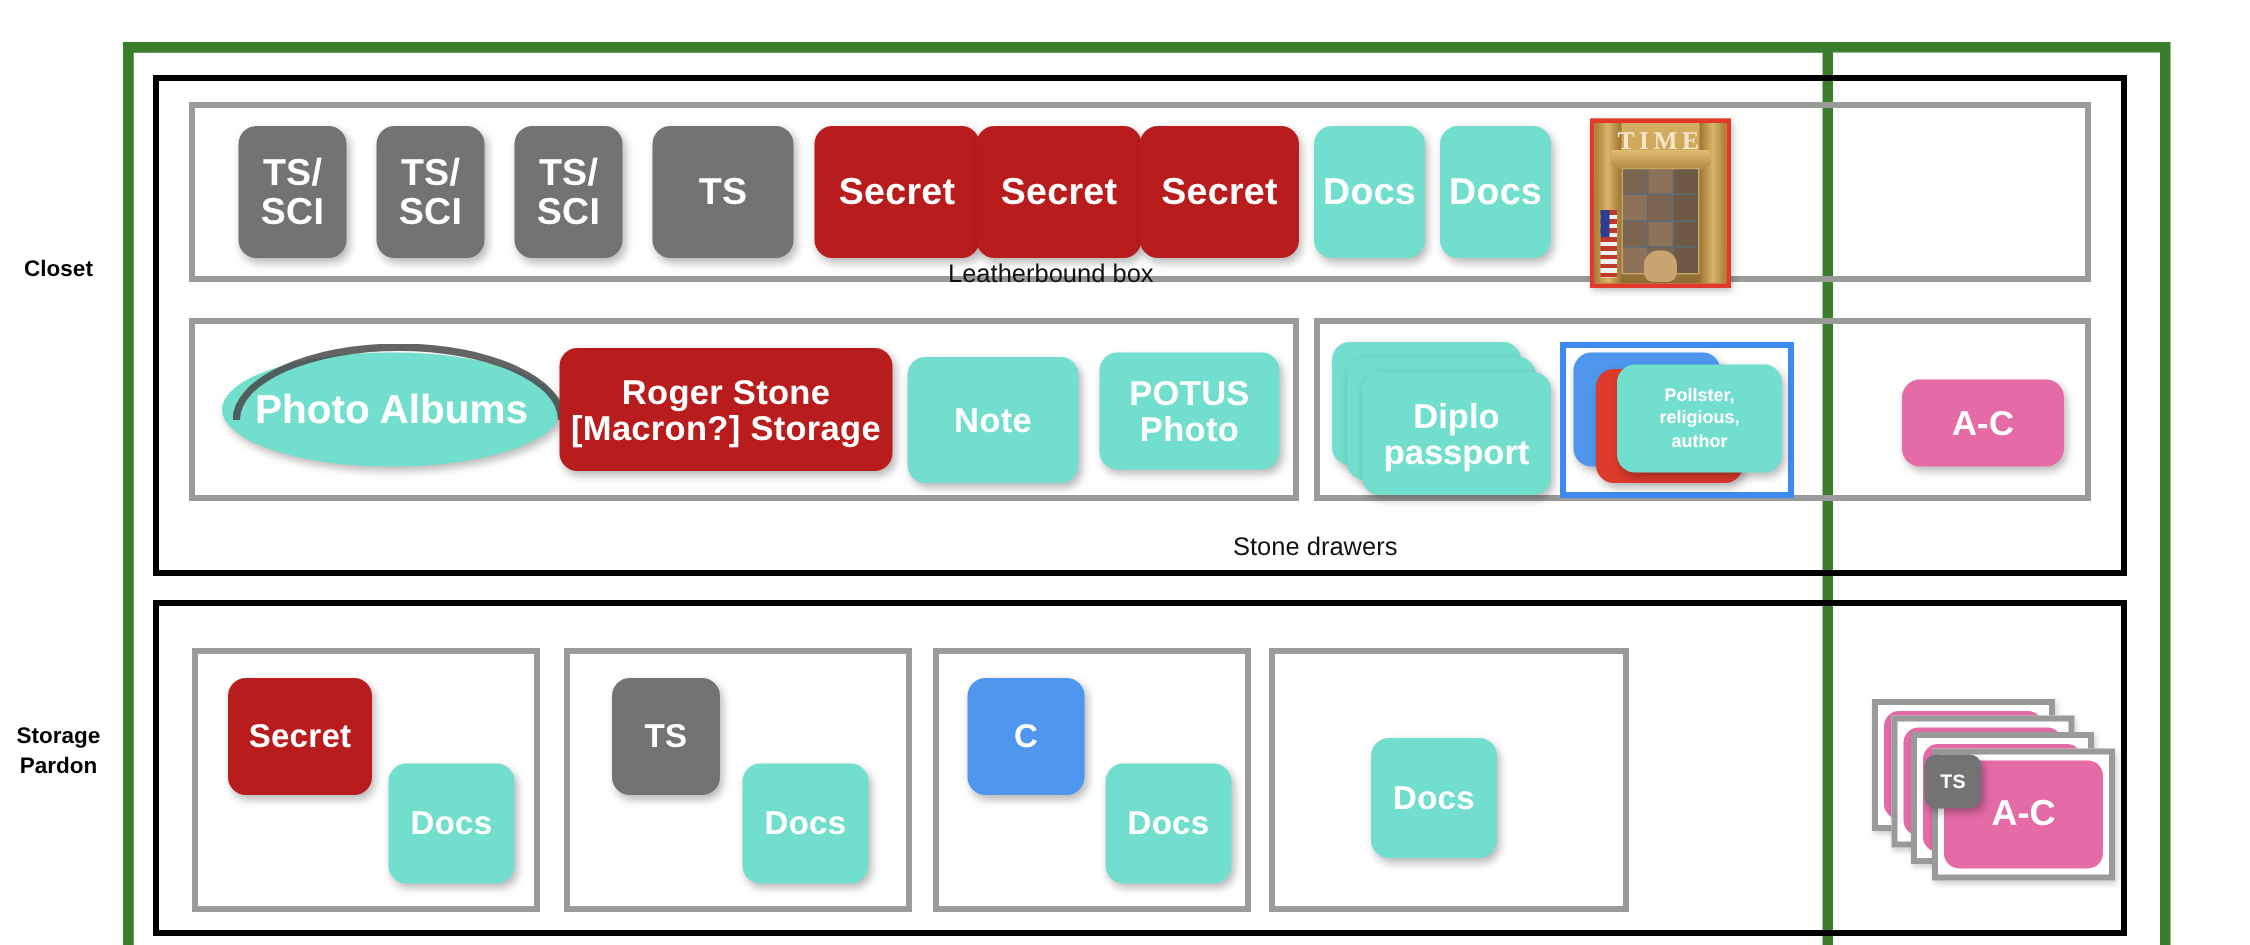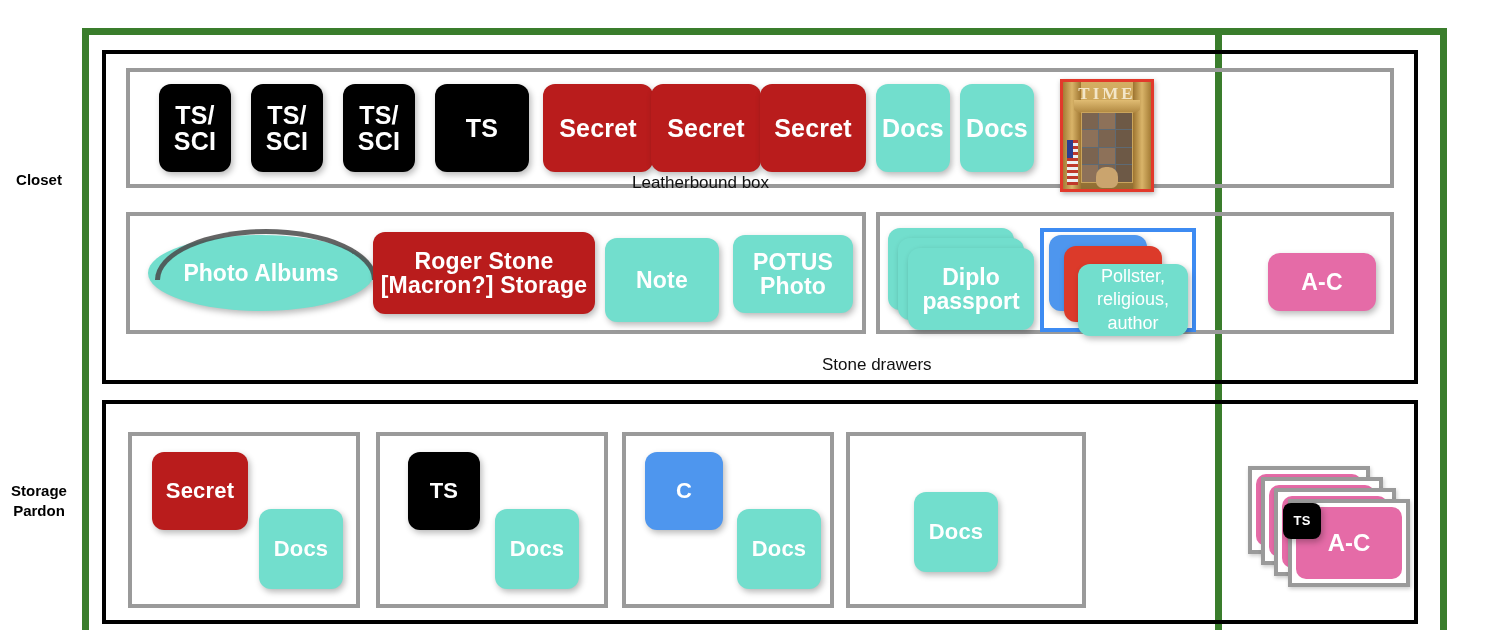--- a/index.html
+++ b/index.html
@@ -39,21 +39,21 @@
   .room-label{position:absolute;font-size:15px;font-weight:bold;color:#000;
               text-align:center;line-height:1.35;white-space:pre-line;}
   #label-office{left:0px;top:170px;width:78px;}
   #label-storage{left:0px;top:481px;width:78px;}
 
   
   .card{position:absolute;box-sizing:border-box;display:flex;align-items:center;
         justify-content:center;text-align:center;color:#ffffff;font-weight:bold;
         border-radius:12px;line-height:1.06;letter-spacing:.2px;
         box-shadow:2px 3px 6px rgba(0,0,0,.28);}
-  .c-orange{background:#000000;}
+  .c-orange{background:#737373;}
   .c-red{background:#b91c1c;}
   .c-teal{background:#72DECD;}
   .c-blue{background:#4E96EE;}
   .c-pink{background:#E56BA7;}
 
   
   .lb{top:84px;height:88px;font-size:25px;}
   #lb1{left:159px;width:72px;}
   #lb2{left:251px;width:72px;}
   #lb3{left:343px;width:72px;}
@@ -87,21 +87,21 @@
          letter-spacing:3px;color:#f3e6c8;font-weight:bold;}
   .tm-flag{position:absolute;left:4%;bottom:4%;width:13%;height:42%;
          background:repeating-linear-gradient(180deg,#c0392b 0 3px,#ecf0f1 3px 6px);}
   .tm-flag::before{content:"";position:absolute;left:0;top:0;width:60%;height:40%;background:#2c3e8f;}
   .tm-trump{position:absolute;left:38%;bottom:1%;width:24%;height:20%;
          background:#caa46e;border-radius:45% 45% 30% 30%;}
 
   
   #photo-ellipse{position:absolute;left:148px;top:235px;width:226px;height:76px;
        background:#72DECD;border-radius:50%;display:flex;align-items:center;
-       justify-content:center;color:#fff;font-weight:bold;font-size:23px;
+       justify-content:center;color:#fff;font-weight:bold;font-size:27px;
        box-shadow:2px 3px 6px rgba(0,0,0,.28);}
   #photo-arc{position:absolute;left:155px;top:229px;width:212px;height:46px;
        border:5px solid #4a4a4a;border-bottom:none;border-radius:50% 50% 0 0 / 100% 100% 0 0;
        opacity:.85;pointer-events:none;}
   #dd-stone{left:373px;top:232px;width:222px;height:82px;font-size:23px;}
   #dd-note{left:605px;top:238px;width:114px;height:84px;font-size:23px;}
   #dd-potus{left:733px;top:235px;width:120px;height:78px;font-size:23px;}
 
   
   .stack-card{position:absolute;border-radius:12px;box-shadow:2px 3px 6px rgba(0,0,0,.28);}
@@ -109,23 +109,23 @@
   #dp2{left:898px;top:238px;width:126px;height:82px;background:#72DECD;}
   #dp1{left:908px;top:248px;width:126px;height:82px;background:#72DECD;
        display:flex;align-items:center;justify-content:center;color:#fff;
        font-weight:bold;font-size:23px;text-align:center;line-height:1.06;}
 
   
   #blue-group{position:absolute;left:1040px;top:228px;width:156px;height:104px;
        border:4px solid #3D8BF2;background:#fff;box-sizing:border-box;}
   #pg-blue{left:1049px;top:235px;width:98px;height:76px;background:#4E96EE;}
   #pg-red{left:1064px;top:246px;width:98px;height:76px;background:#DC3A2A;}
-  #pg-teal{left:1078px;top:264px;width:110px;height:72px;background:#72DECD;
+  #pg-teal{left:1078px;top:243px;width:110px;height:72px;background:#72DECD;
        display:flex;align-items:center;justify-content:center;color:#fff;
-       font-weight:normal;font-size:18px;text-align:center;line-height:1.3;}
+       font-weight:bold;font-size:12px;text-align:center;line-height:1.3;}
 
   
   #office-ac{left:1268px;top:253px;width:108px;height:58px;font-size:23px;}
 
   
   .sc-main{width:96px;height:78px;font-size:22px;}
   .sc-docs{width:84px;height:80px;font-size:22px;background:#72DECD;}
 
   #sc1-main{left:152px;top:452px;}
   #sc1-docs{left:259px;top:509px;}

